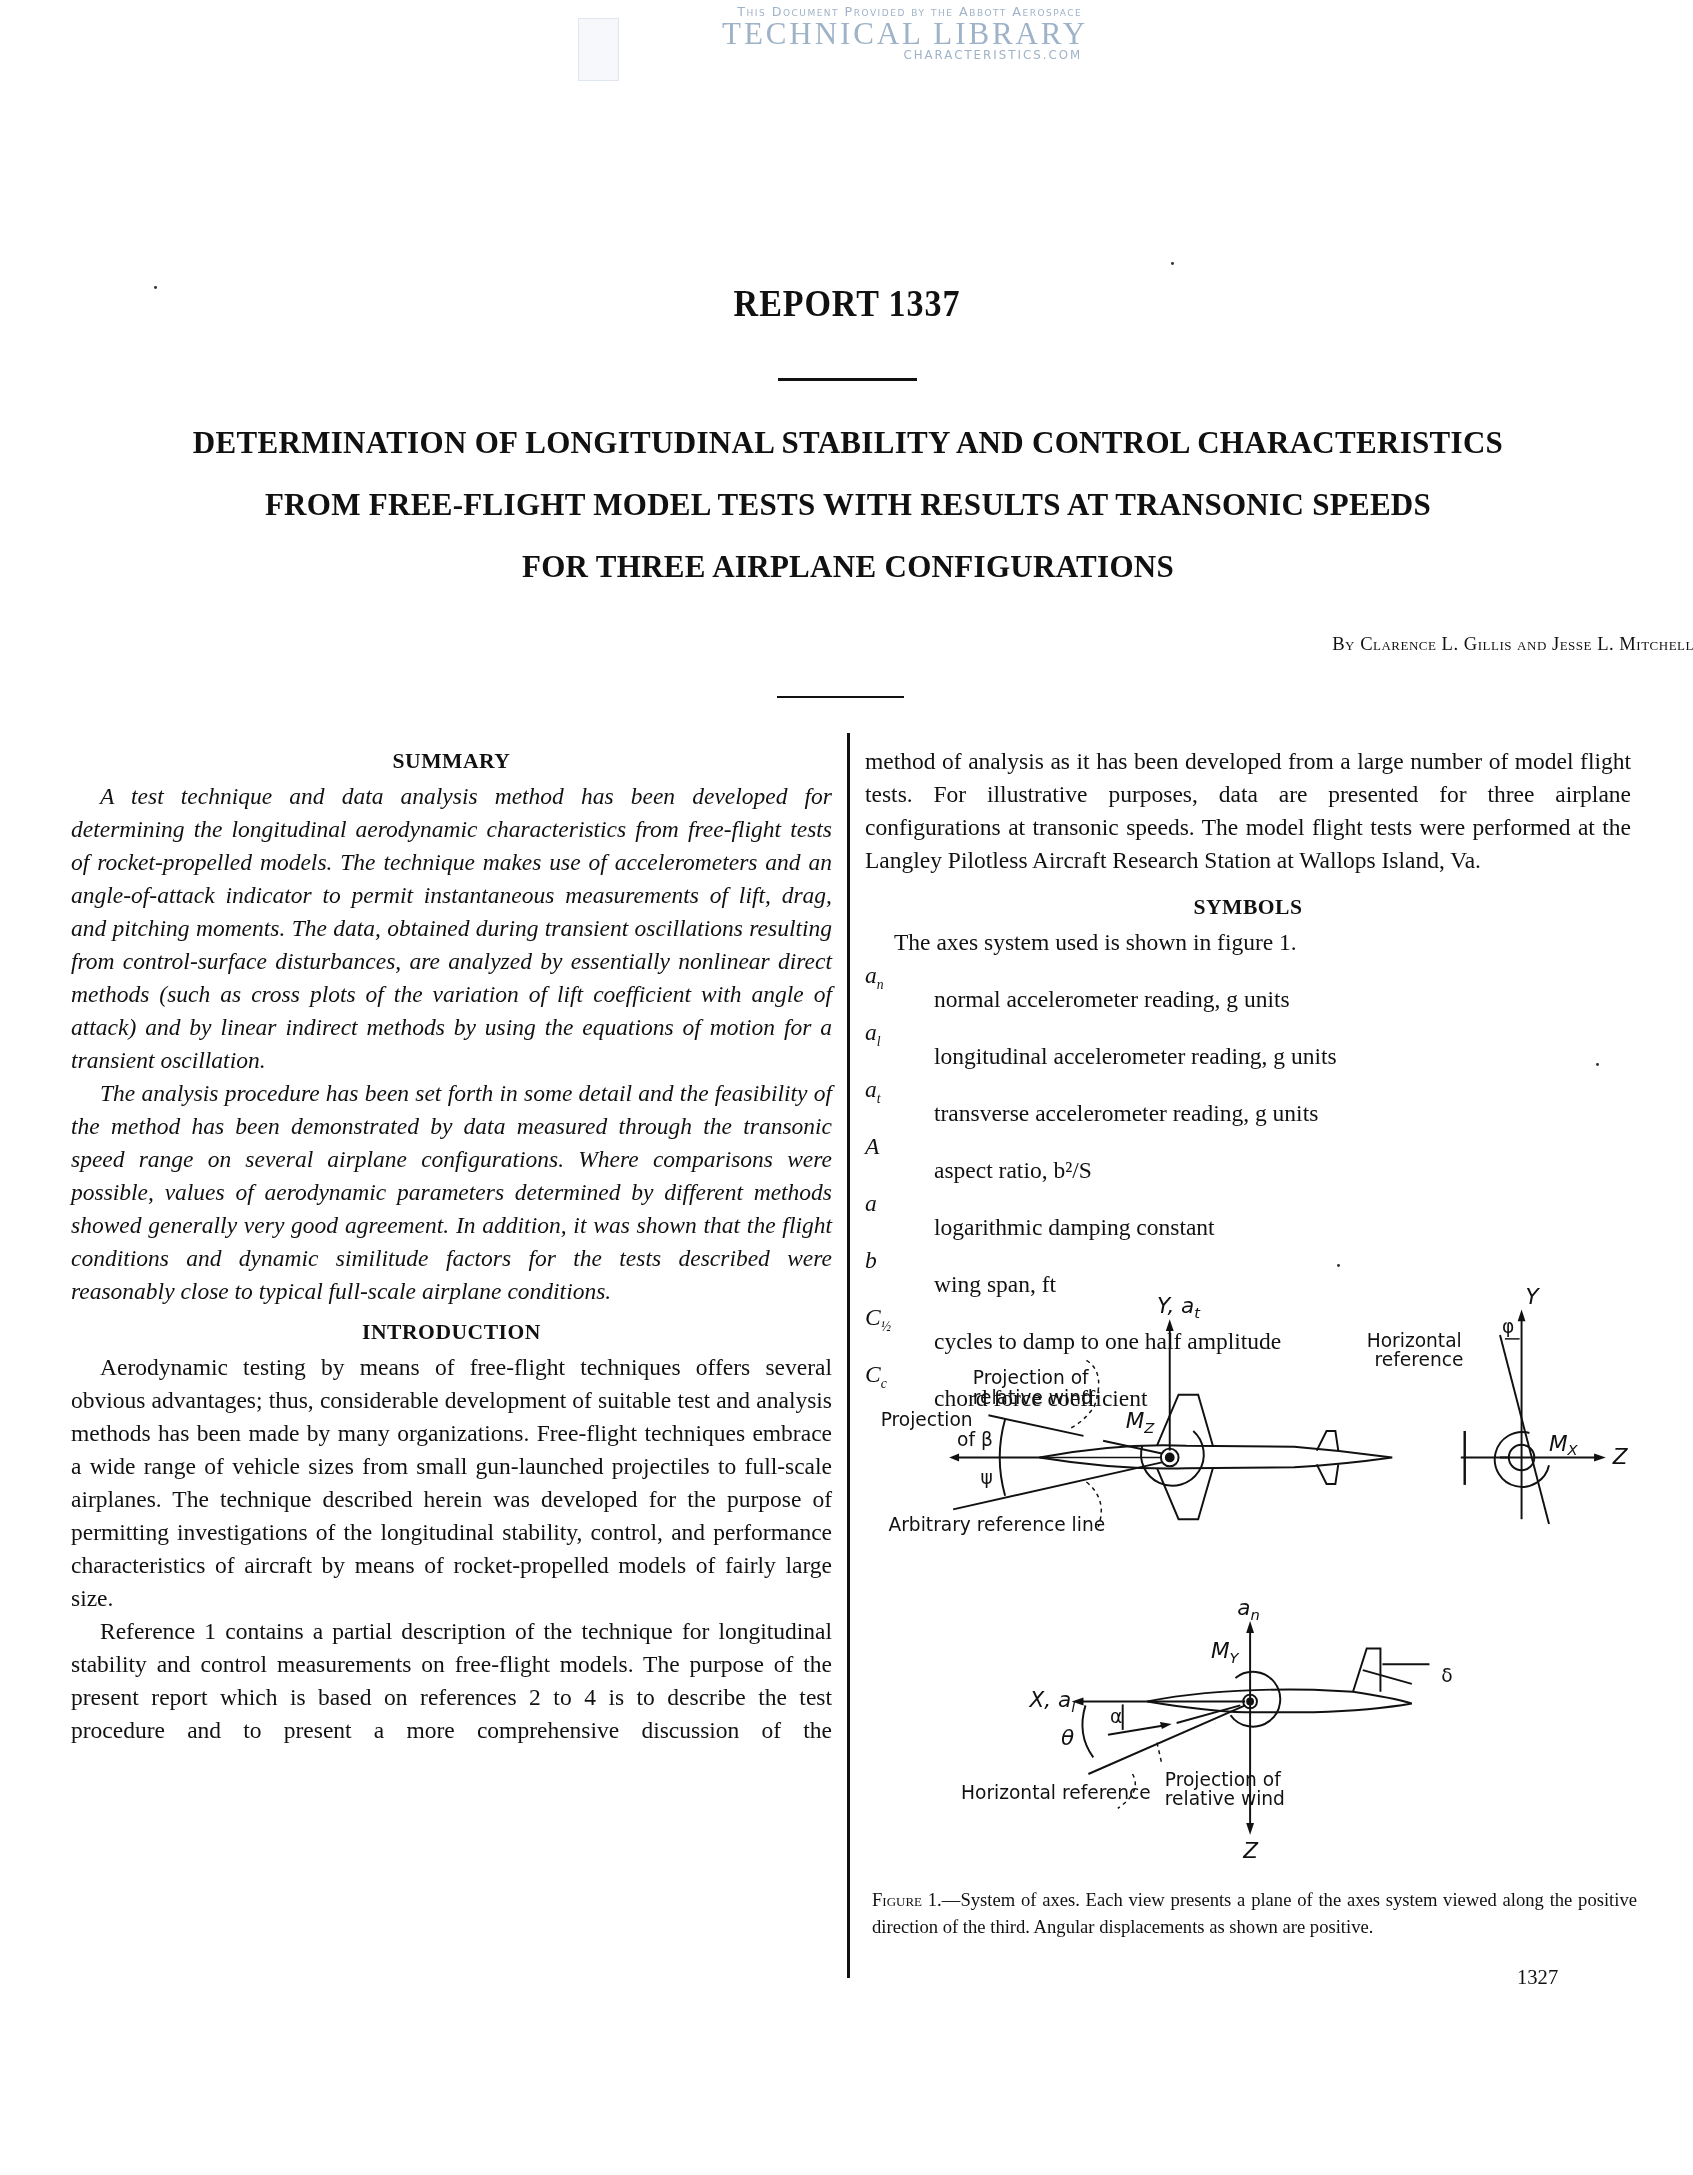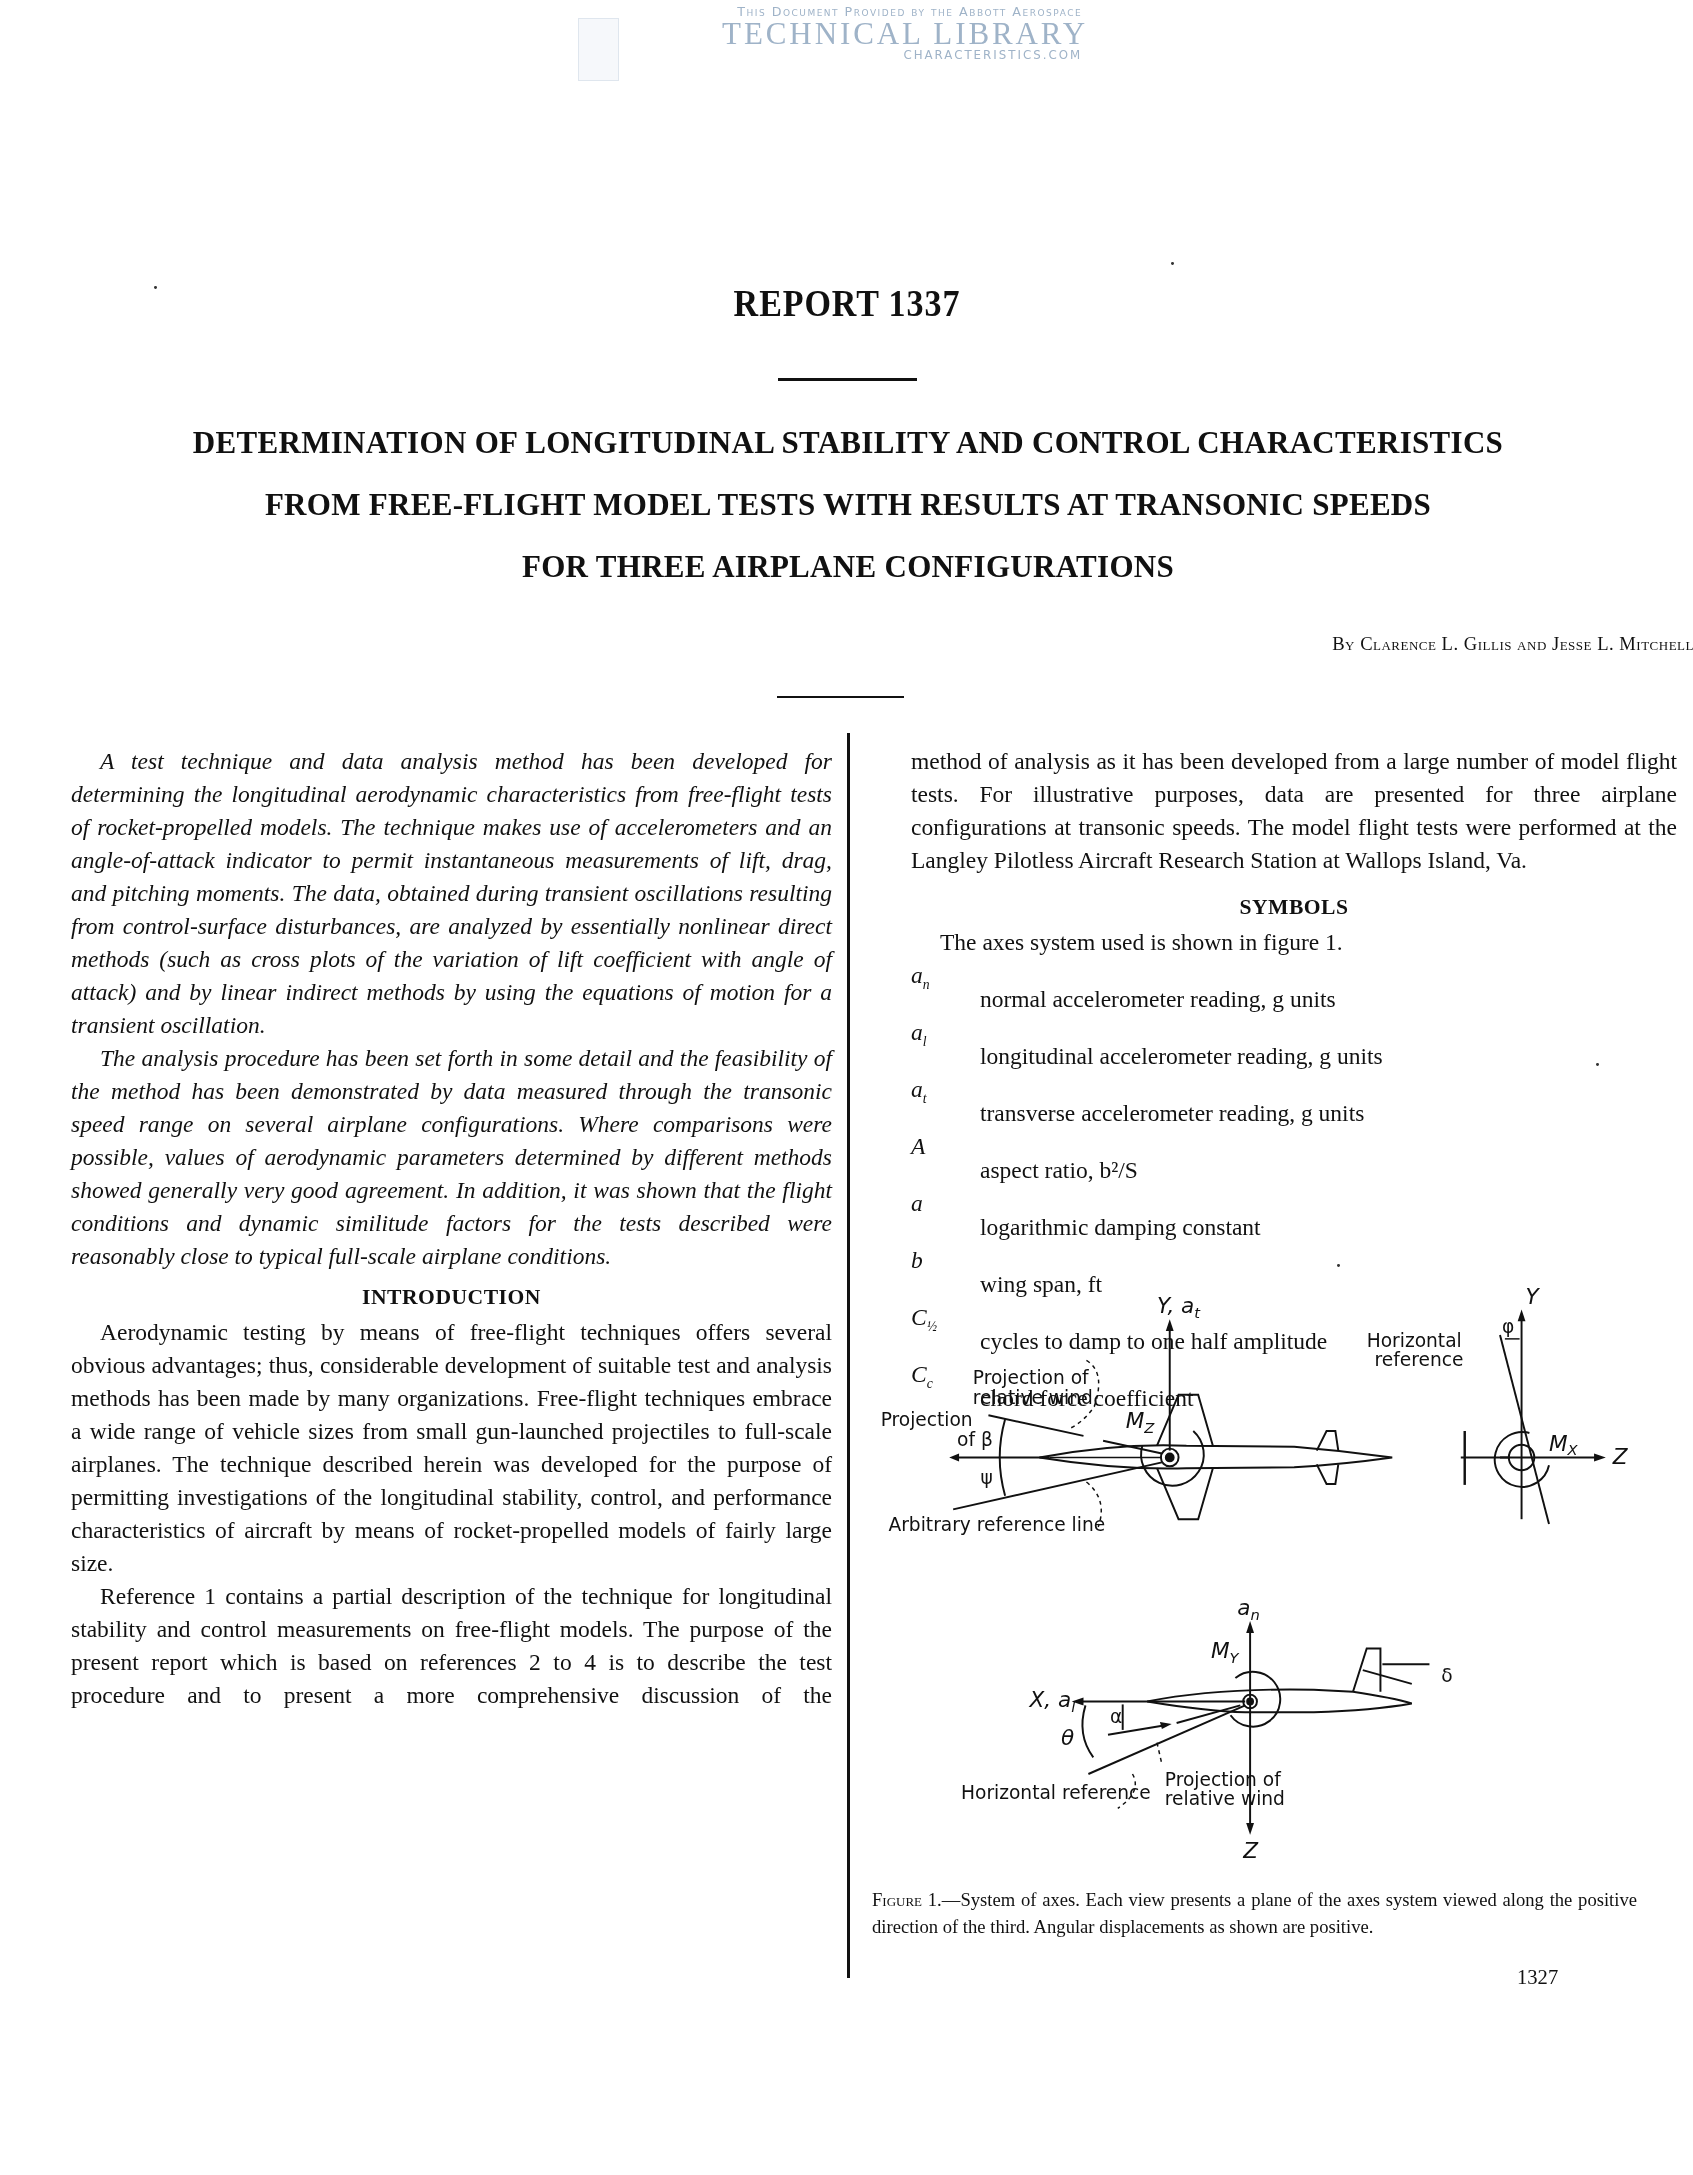--- a/index.html
+++ b/index.html
@@ -12,21 +12,21 @@
   .wm-url { font-size: 11.8px; letter-spacing: 2px; text-align: right; padding-right: 5.9px; }
   .wm-box { position: absolute; left: 0; top: 13.7px; width: 39px; height: 61px; border: 1px solid #dfe6ee; background: #f6f8fb; }
 
   .report-no { position: absolute; left: 0; width: 1694px; top: 282px; text-align: center; font-size: 37px; font-weight: bold; letter-spacing: 1px; transform: scaleX(0.92); }
   .rule { position: absolute; height: 2.9px; background: #111; }
   .title { position: absolute; left: 108px; width: 1480px; top: 412px; text-align: center; font-size: 31px; font-weight: bold; line-height: 62px; letter-spacing: 0.3px; }
   .byline { position: absolute; left: 0; width: 1694px; top: 633px; text-align: right; font-size: 18.6px; font-variant: small-caps; letter-spacing: 0.5px; }
 
   .col { position: absolute; top: 745px; font-size: 23.5px; line-height: 33px; text-align: justify; }
   .col-left { left: 71px; width: 761px; }
-  .col-right { left: 911px; width: 766px; }
+  .col-right { left: 865px; width: 766px; }
   .col-divider { position: absolute; left: 847px; top: 733px; width: 2.9px; height: 1245px; background: #111; }
 
   .head { text-align: center; font-size: 21.6px; font-weight: bold; margin: 0 0 2px 0; letter-spacing: 0.5px; }
   .para { margin: 0; text-indent: 29px; }
   .ital { font-style: italic; }
   .gap { height: 7.8px; }
 
   .sym-row { display: flex; line-height: 33px; }
   .sym { width: 69px; font-style: italic; flex-shrink: 0; }
   .sym sub { font-size: 13.7px; }
@@ -57,20 +57,21 @@
 <div class="rule" style="left:778px; top:378px; width:139px;"></div>
 <div class="title">
   <div>DETERMINATION OF LONGITUDINAL STABILITY AND CONTROL CHARACTERISTICS</div>
   <div>FROM FREE-FLIGHT MODEL TESTS WITH RESULTS AT TRANSONIC SPEEDS</div>
   <div>FOR THREE AIRPLANE CONFIGURATIONS</div>
 </div>
 <div class="byline">By Clarence L. Gillis and Jesse L. Mitchell</div>
 <div class="rule" style="left:777px; top:696px; width:127px; height:2px;"></div>
 
 <div class="col col-left">
+  <div class="head">SUMMARY</div>
   <p class="para ital">A test technique and data analysis method has been developed for determining the longitudinal aerodynamic characteristics from free-flight tests of rocket-propelled models. The technique makes use of accelerometers and an angle-of-attack indicator to permit instantaneous measurements of lift, drag, and pitching moments. The data, obtained during transient oscillations resulting from control-surface disturbances, are analyzed by essentially nonlinear direct methods (such as cross plots of the variation of lift coefficient with angle of attack) and by linear indirect methods by using the equations of motion for a transient oscillation.</p>
   <p class="para ital">The analysis procedure has been set forth in some detail and the feasibility of the method has been demonstrated by data measured through the transonic speed range on several airplane configurations. Where comparisons were possible, values of aerodynamic parameters determined by different methods showed generally very good agreement. In addition, it was shown that the flight conditions and dynamic similitude factors for the tests described were reasonably close to typical full-scale airplane conditions.</p>
   <div class="gap"></div>
   <div class="head">INTRODUCTION</div>
   <p class="para">Aerodynamic testing by means of free-flight techniques offers several obvious advantages; thus, considerable development of suitable test and analysis methods has been made by many organizations. Free-flight techniques embrace a wide range of vehicle sizes from small gun-launched projectiles to full-scale airplanes. The technique described herein was developed for the purpose of permitting investigations of the longitudinal stability, control, and performance characteristics of aircraft by means of rocket-propelled models of fairly large size.</p>
   <p class="para" style="text-align-last: justify;">Reference 1 contains a partial description of the technique for longitudinal stability and control measurements on free-flight models. The purpose of the present report which is based on references 2 to 4 is to describe the test procedure and to present a more comprehensive discussion of the</p>
 </div>
 
 <div class="col-divider"></div>
 

